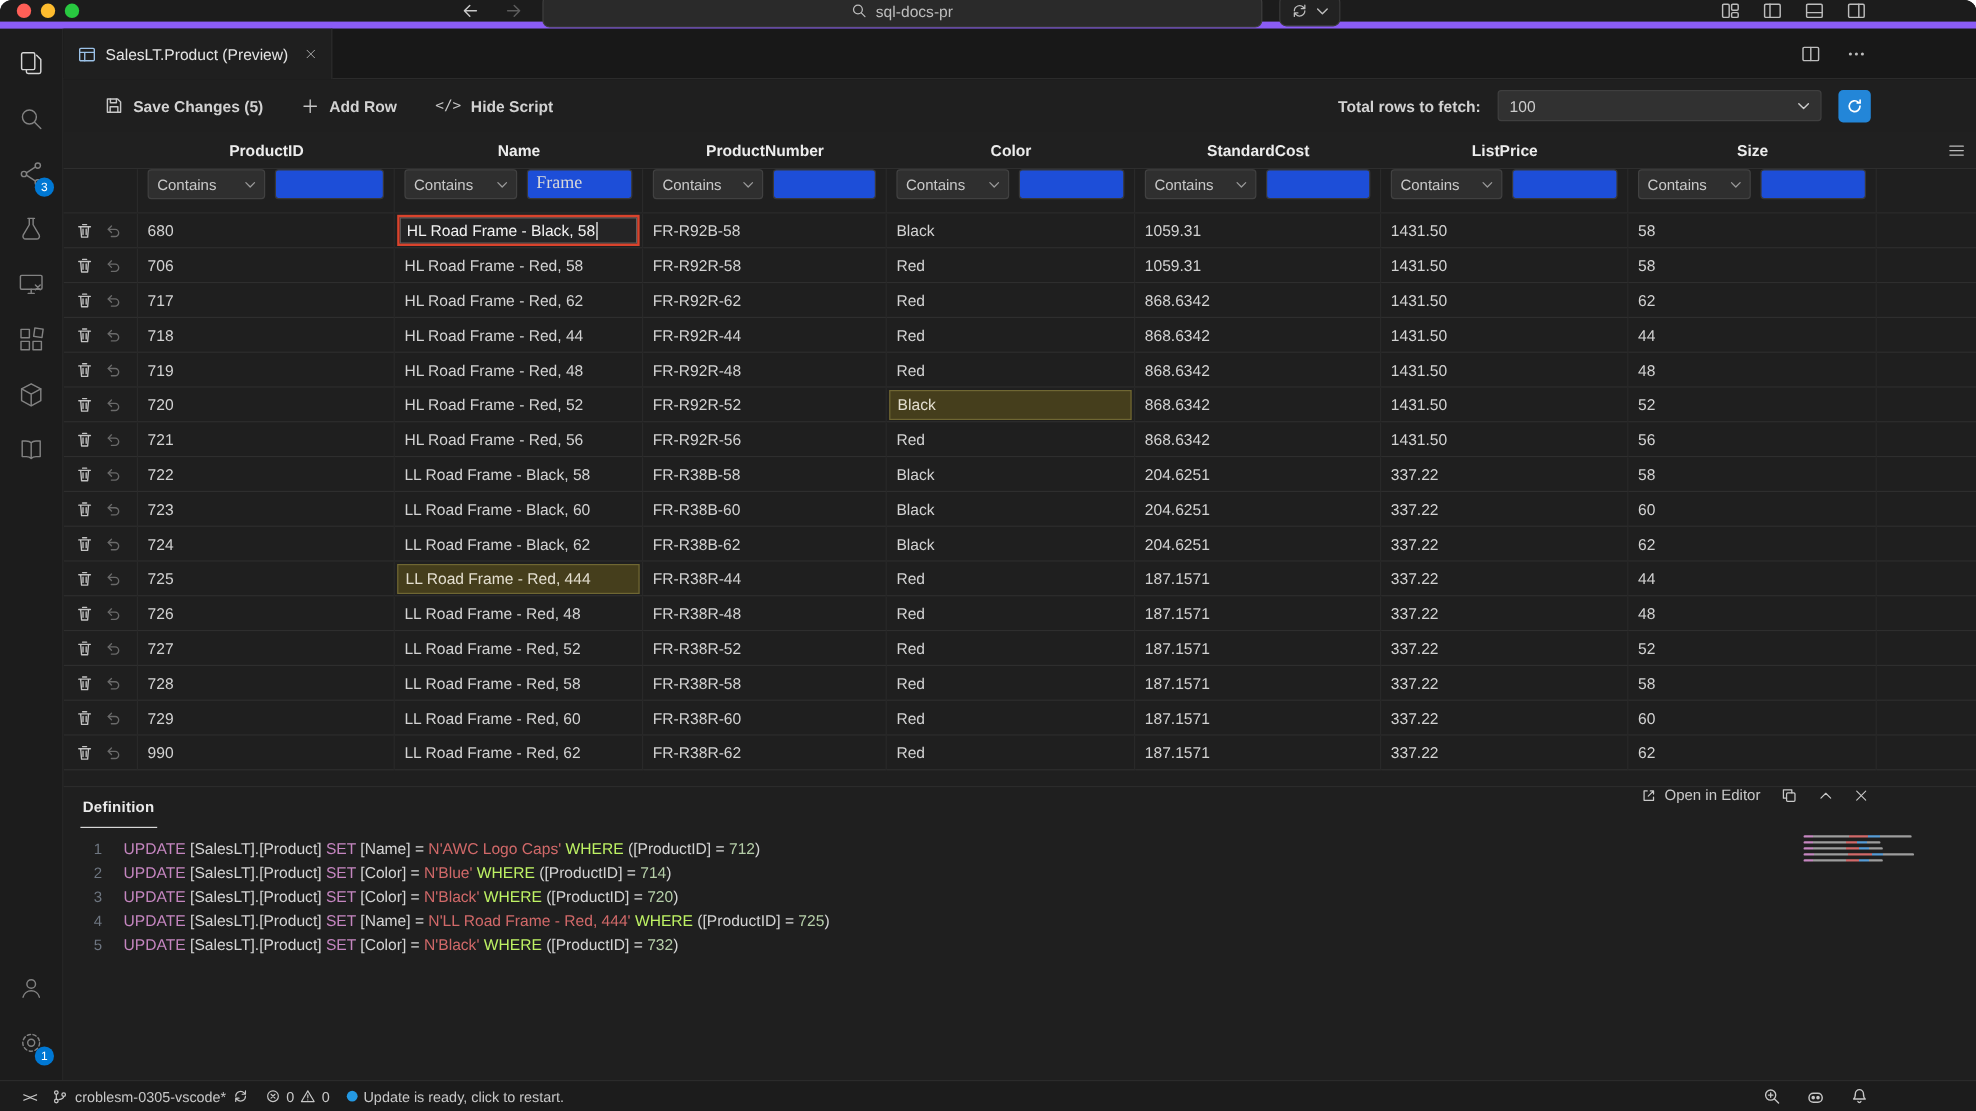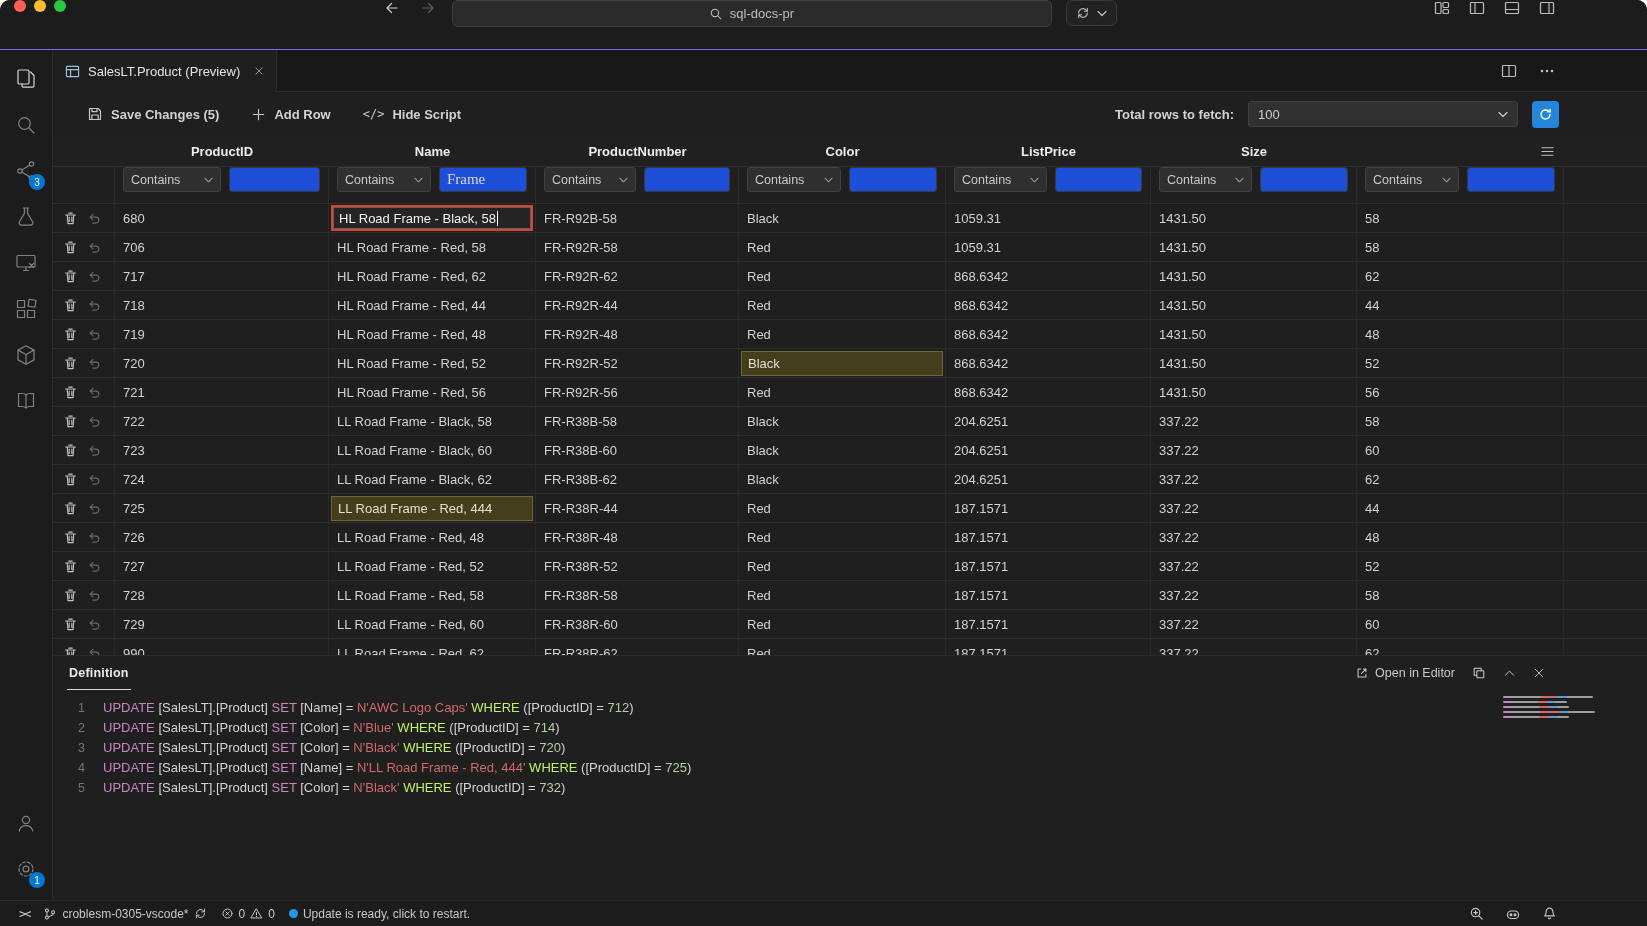--- a/index.html
+++ b/index.html
@@ -3,21 +3,21 @@
 <meta charset="utf-8">
 <style>
   *{box-sizing:border-box;margin:0;padding:0;font-family:"Liberation Sans",sans-serif;}
   html,body{background:#ffffff;}
   body{width:1647px;height:926px;overflow:hidden;}
   .window{width:1647px;height:926px;display:flex;flex-direction:column;background:#1f1f1f;border-radius:10px 10px 0 0;overflow:hidden;}
   svg{display:block;}
   .s{stroke:currentColor;fill:none;stroke-width:1.2;stroke-linecap:round;stroke-linejoin:round;}
 
   
-  .titlebar{height:50px;background:#1c1c1c;display:flex;align-items:flex-start;flex:none;border-bottom:1px solid #8b5cf6;}
+  .titlebar{height:24px;background:#1c1c1c;display:flex;align-items:center;flex:none;border-bottom:6px solid #8b5cf6;}
   .traffic{display:flex;gap:8px;margin-left:14px;}
   .tl{width:12px;height:12px;border-radius:50%;cursor:pointer;}
   .tl.red{background:#ff5f57;} .tl.yellow{background:#febc2e;} .tl.green{background:#28c840;}
   .tb-spacer{flex:1;}
   .nav-arrows{display:flex;gap:20px;align-items:center;margin-right:16px;color:#c9c9c9;}
   .nav-arrows .dim{color:#5c5c5c;}
   .command-center{width:600px;height:27px;background:#2a2a2a;border:1px solid #3f3f3f;border-radius:6px;display:flex;align-items:center;justify-content:center;gap:7px;color:#bdbdbd;font-size:13px;cursor:pointer;}
   .sync-btn{height:26px;margin-left:14px;padding:0 9px;border:1px solid #3a3a3a;border-radius:6px;display:flex;align-items:center;gap:7px;color:#bdbdbd;cursor:pointer;background:#222222;}
   .layout-icons{display:flex;gap:19px;margin-right:92px;color:#bdbdbd;}
   .layout-icons span{cursor:pointer;}
@@ -66,21 +66,21 @@
   .cell.ctrl{gap:9px;padding:0 10px;}
   .cell.raw{padding:0 2px;}
   .rowicon{color:#c3c3c3;cursor:pointer;flex:none;}
   .rowicon.undo{color:#6a6a6a;}
   .editbox{flex:1;display:flex;align-items:center;height:26px;border:2px solid #d9432c;background:#242425;padding:0 6px;box-shadow:inset 0 0 0 1px rgba(255,255,255,0.28);color:#f2f2f2;}
   .caret{width:1px;height:15px;background:#ffffff;margin-left:1px;flex:none;}
   .dirtybox{flex:1;display:flex;align-items:center;height:25px;background:#453e1c;border:1px solid #6f6733;padding:0 6px;color:#e3decf;}
 
   
   .panel{height:245px;background:#1f1f1f;border-top:1px solid #2b2b2b;display:flex;flex-direction:column;flex:none;}
-  .panel-head{height:34px;display:flex;align-items:center;padding:0 12px 0 14px;flex:none;}
+  .panel-head{height:34px;display:flex;align-items:flex-start;padding:0 0 0 14px;flex:none;}
   .panel-tab{height:100%;display:flex;align-items:center;color:#eaeaea;font-size:12.5px;font-weight:700;border-bottom:1.5px solid #d7d7d7;padding:0 2px;cursor:pointer;letter-spacing:.2px;}
   .panel-actions{margin-left:auto;display:flex;align-items:center;gap:17px;color:#c9c9c9;margin-right:90px;}
   .pa{display:flex;align-items:center;gap:6px;font-size:12.5px;cursor:pointer;}
   .code-area{flex:1;position:relative;padding-top:8px;font-family:"DejaVu Sans Mono",monospace;font-size:13px;overflow:hidden;}
   .cline{display:flex;height:20px;line-height:20px;}
   .lnum{width:50px;text-align:right;padding-right:18px;color:#6e7681;font-size:12.5px;flex:none;}
   .ltext{white-space:pre;}
   .tk-kw{color:#c586c0;} .tk-w{color:#bef264;} .tk-s{color:#d16969;} .tk-n{color:#b5cea8;} .tk-p{color:#d4d4d4;text-align:center;}
   .minimap{position:absolute;top:6px;right:52px;width:92px;}
   .mm-line{height:2px;margin-bottom:3px;border-radius:1px;}
@@ -302,20 +302,21 @@
           </div>
         </div>
       </div>
 
       <div class="grow grid-head" id="grid-header">
         <div class="hcell"></div>
         <div class="hcell">ProductID</div>
           <div class="hcell">Name</div>
           <div class="hcell">ProductNumber</div>
           <div class="hcell">Color</div>
+          <div class="hcell">StandardCost</div>
           <div class="hcell">ListPrice</div>
           <div class="hcell">Size</div>
           <div class="hcell filler" id="header-filler">
           <span>
               <svg class="s" width="15" height="13" viewBox="0 0 16 14">
                 <path d="M2 3h12M2 7h12M2 11h12"></path>
               </svg>
             </span>
         </div>
       </div>

